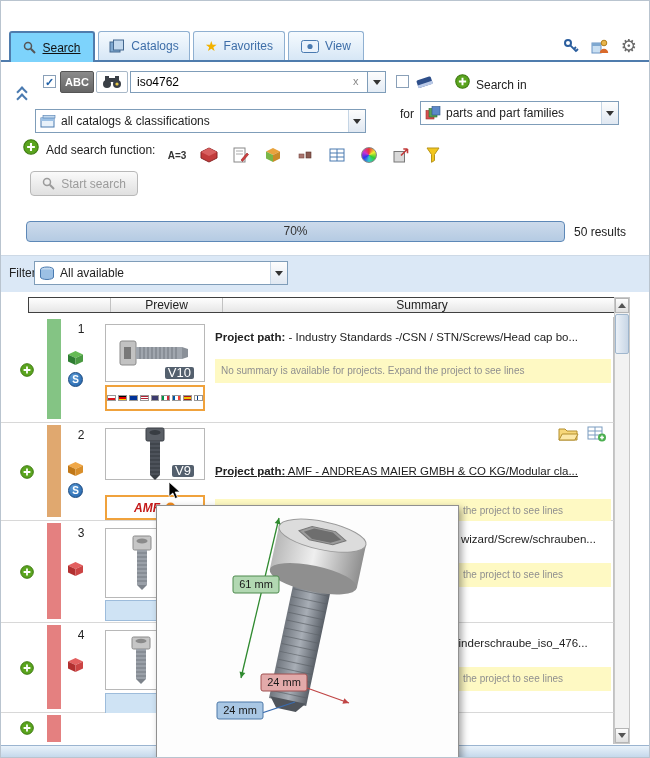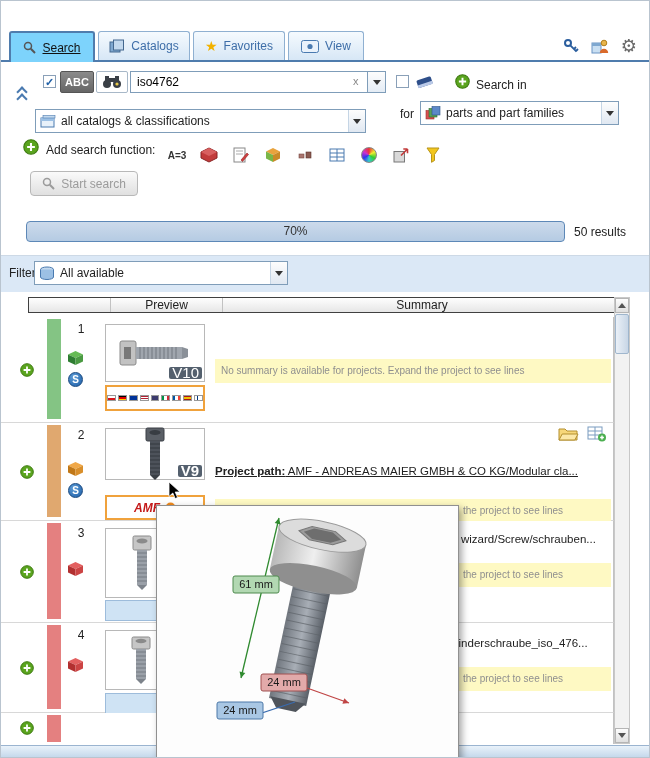--- a/index.html
+++ b/index.html
@@ -80,21 +80,21 @@
 
   
   .row { position: absolute; left: 0; width: 613px; background: #fff; border-bottom: 1px solid #d8d8d8; border-right: 1px solid #c2c2c2; }
   .plusic.rowplus { position: absolute; left: 19px; }
   .stripe { position: absolute; left: 46px; top: 2px; width: 14px; }
   .rownum { position: absolute; left: 60px; top: 5px; width: 40px; text-align: center; }
   .cubeic { position: absolute; left: 66px; }
   .sbadge { position: absolute; left: 67px; width: 15px; height: 15px; border-radius: 50%; background: radial-gradient(circle at 35% 30%, #5b9bd5, #1f5fa8); border: 1px solid #17477e; color: #fff; font-weight: bold; font-size: 10px; line-height: 14px; text-align: center; }
   .pvbox { position: absolute; left: 104px; width: 100px; border: 1px solid #b8b8b8; background: #fff; display: flex; align-items: center; justify-content: center; }
   .pvbox.shift { justify-content: flex-start; padding-left: 18px; }
-  .vbadge { position: absolute; right: 2px; bottom: 2px; background: #54606e; color: #fff; font-size: 15px; line-height: 12px; padding: 0 3px; border-radius: 2px; }
+  .vbadge { position: absolute; right: 10px; bottom: 2px; background: #54606e; color: #fff; font-size: 13px; line-height: 12px; padding: 0 3px; border-radius: 2px; }
   .orangebox { position: absolute; left: 104px; width: 100px; border: 2px solid #f0a23c; background: #fff; display: flex; align-items: center; justify-content: center; gap: 2px; }
   .flag { width: 9px; height: 6px; border: 1px solid #999; }
   .amftext { color: #c41818; font-weight: bold; font-style: italic; font-size: 12px; margin-right: 3px; }
   .pathline { position: absolute; left: 214px; right: 6px; white-space: nowrap; overflow: hidden; font-size: 11.5px; }
   .notestrip { position: absolute; left: 214px; width: 396px; height: 24px; background: #fef9c3; color: #8f8f8f; font-size: 10px; line-height: 24px; white-space: nowrap; overflow: hidden; }
   .frag { display: inline-block; }
   .bluestrip { position: absolute; left: 104px; width: 100px; height: 21px; background: #cfe3f4; border: 1px solid #9dbcdb; }
   .rowactions { position: absolute; right: 6px; top: 3px; display: flex; gap: 8px; }
   .rowactions svg { cursor: pointer; }
 
@@ -363,37 +363,38 @@
       <span class="flag" style="background:linear-gradient(180deg,#fff 50%,#d7141a 50%);"></span>
       <span class="flag" style="background:linear-gradient(180deg,#000 33%,#dd0000 33% 66%,#ffce00 66%);"></span>
       <span class="flag" style="background:#003399;"></span>
       <span class="flag" style="background:repeating-linear-gradient(180deg,#b22234 0 1px,#fff 1px 2px);"></span>
       <span class="flag" style="background:#3c3b6e;"></span>
       <span class="flag" style="background:linear-gradient(90deg,#009246 33%,#fff 33% 66%,#ce2b37 66%);"></span>
       <span class="flag" style="background:linear-gradient(90deg,#0055a4 33%,#fff 33% 66%,#ef4135 66%);"></span>
       <span class="flag" style="background:linear-gradient(180deg,#aa151b 25%,#f1bf00 25% 75%,#aa151b 75%);"></span>
       <span class="flag" style="background:linear-gradient(90deg,#fff 30%,#003580 30% 45%,#fff 45%);"></span>
     </div>
+    <div class="pathline" style="top:14px;"><b>Project path:</b><span> - Industry Standards -/CSN / STN/Screws/Head cap bo...</span></div>
     <div class="notestrip" style="top:42px;"><span style="padding-left:6px;">No summary is available for projects. Expand the project to see lines</span></div>
   </div>
 
   <div class="row" style="top:422px;height:98px;">
     <svg class="plusic rowplus" style="top:42px;" width="14" height="14" viewBox="0 0 14 14">
         <circle cx="7" cy="7" r="6.3" fill="#5aa41e" stroke="#3d7a10"></circle>
         <path d="M7 3.6v6.8M3.6 7h6.8" stroke="#fff" stroke-width="1.8"></path>
       </svg>
     <div class="stripe" style="height: 92px; background: rgb(224, 168, 111);"></div>
     <div class="rownum">2</div>
     <svg class="cubeic" style="top:38px;" width="17" height="16" viewBox="0 0 17 16">
         <polygon points="8.5,1 16,4.5 8.5,8 1,4.5" fill="#f0a848"></polygon>
         <polygon points="1,4.5 8.5,8 8.5,15 1,11.5" fill="#c17817"></polygon>
         <polygon points="16,4.5 8.5,8 8.5,15 16,11.5" fill="#d98f2b"></polygon>
       </svg>
     <div class="sbadge" style="top:60px;">S</div>
-    <div class="pvbox" style="top:5px;height:52px;font-weight:bold;">
+    <div class="pvbox" style="top:5px;height:52px;">
       <svg width="36" height="56" viewBox="0 0 36 56">
         <rect x="9" y="2" width="18" height="13" rx="1.5" fill="#5a5f66" stroke="#3a3f45"></rect>
         <ellipse cx="18" cy="6.5" rx="5.5" ry="2.4" fill="#383d43"></ellipse>
         <rect x="13" y="15" width="10" height="34" fill="#4d525a"></rect>
         <g stroke="#34383e" stroke-width="1">
             <line x1="13" y1="18" x2="23" y2="18"></line>
             <line x1="13" y1="22" x2="23" y2="22"></line>
             <line x1="13" y1="26" x2="23" y2="26"></line>
             <line x1="13" y1="30" x2="23" y2="30"></line>
             <line x1="13" y1="34" x2="23" y2="34"></line>

